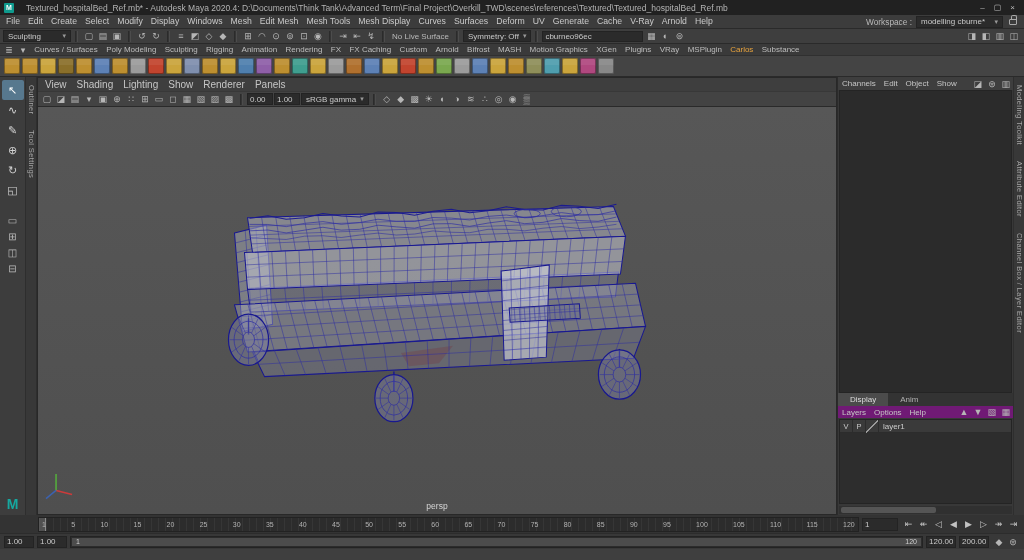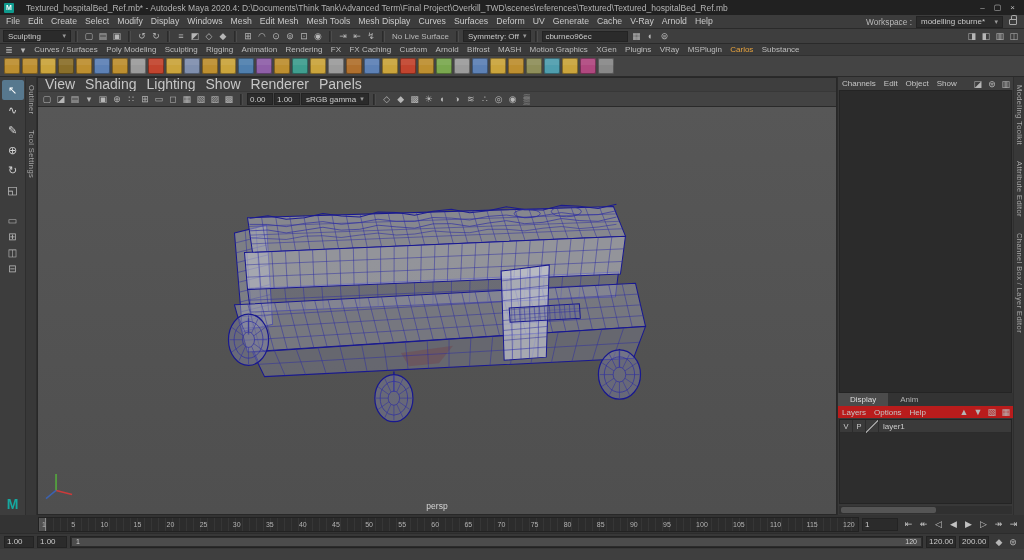--- a/index.html
+++ b/index.html
@@ -31,21 +31,21 @@
   .workspace{margin-left:auto;display:flex;align-items:center;gap:4px;font-size:8.3px;color:#b9b9b9;padding-right:3px}
   .wsdd{width:87px;justify-content:space-between}
   .lock{width:8px;height:6px;border:1px solid #a9a9a9;border-radius:1px;position:relative;display:inline-block;margin:0 2px}
   .lock::before{content:"";position:absolute;width:4px;height:4px;border:1px solid #a9a9a9;border-bottom:none;
       border-radius:2px 2px 0 0;left:1px;top:-5px}
 
   .statusline{height:15px;background:#3e3e3e;display:flex;align-items:center;padding:0 3px;gap:1px;
       border-bottom:1px solid #2a2a2a;flex:none}
   .menuset{width:68px;justify-content:space-between}
   .live-surface{font-size:8px;color:#b9b9b9;padding:0 3px;white-space:nowrap}
-  .fld.wide{width:86px}
+  .fld.wide{width:101px}
 
   .shelftabs{height:12px;background:#3a3a3a;display:flex;align-items:center;padding:0 2px;flex:none;
       border-bottom:1px solid #303030}
   .shelf-tab{font-size:8px;color:#bdbdbd;padding:0 4.2px;white-space:nowrap;line-height:12px}
   .shelf-tab.active{color:#e8a33d}
   .shelficons{height:21px;background:#444;display:flex;align-items:center;padding:0 4px;gap:2px;flex:none;
       border-bottom:1px solid #2a2a2a}
   .shic{width:16px;height:16px;border-radius:2px;flex:none;
       box-shadow:inset 0 0 0 1px rgba(0,0,0,.35), inset 0 7px 0 rgba(255,255,255,.07)}
 
@@ -60,37 +60,37 @@
   .maya-m{color:#16a8a0;font-weight:bold;font-size:14px;margin-bottom:3px}
 
   .vstrip{width:11px;background:#383838;display:flex;flex-direction:column;align-items:center;
       padding-top:8px;gap:16px;flex:none}
   .vstrip.left{border-right:1px solid #2e2e2e}
   .vstrip.right{border-left:1px solid #2e2e2e}
   .vtab{writing-mode:vertical-rl;font-size:7.5px;color:#a6a6a6;white-space:nowrap;letter-spacing:.4px}
 
   .viewport-col{flex:1;display:flex;flex-direction:column;min-width:0;border:1px solid #282828}
   .panelmenu{height:13px;background:#3e3e3e;display:flex;align-items:center;flex:none;padding-left:2px}
-  .pm-item{font-size:14px;color:#c6c6c6;padding:17px 5px;line-height:13px;white-space:nowrap}
+  .pm-item{font-size:10px;color:#c6c6c6;padding:17px 5px;line-height:13px;white-space:nowrap}
   .pm-item.sm{padding:0 4px;font-size:8px}
   .paneltoolbar{height:16px;background:#434343;display:flex;align-items:center;gap:1px;padding:0 2px;flex:none;
       border-top:1px solid #383838;border-bottom:1px solid #2a2a2a}
   .fld.tiny{width:26px;height:12px}
   .viewport{flex:1;position:relative;background:linear-gradient(#575757,#4f4f4f);min-height:0}
   #bed-svg{width:100%;height:100%;display:block}
   .cam-label{position:absolute;bottom:3px;left:50%;transform:translateX(-50%);font-size:8.5px;color:#d6d6d6}
 
   .rightpanel{width:176px;background:#383838;display:flex;flex-direction:column;flex:none;border-left:1px solid #2b2b2b}
   .cbmenu{height:13px;background:#3e3e3e;display:flex;align-items:center;flex:none}
   .cbempty{flex:1;background:#2b2b2b;border:1px solid #242424;margin:0 1px;min-height:0}
   .layereditor{height:112px;flex:none;display:flex;flex-direction:column;background:#383838}
   .letabs{height:13px;display:flex;background:#333;flex:none}
   .letab{padding:0 12px;font-size:8px;color:#b0b0b0;line-height:13px}
   .letab.active{background:#4b4b4b;color:#ddd}
-  .lemenus{height:12px;display:flex;align-items:center;background:#b91c1c;flex:none}
+  .lemenus{height:12px;display:flex;align-items:center;background:#701a75;flex:none}
   .layerlist{flex:1;background:#2d2d2d;border:1px solid #242424;margin:1px;min-height:0}
   .layerrow{height:13px;display:flex;align-items:center;background:#3a3a3a;border-bottom:1px solid #2c2c2c}
   .lcell{width:13px;text-align:center;font-size:7.5px;color:#c9c9c9;border-right:1px solid #2c2c2c;line-height:13px}
   .lswatch{width:13px;height:13px;border-right:1px solid #2c2c2c;
       background:linear-gradient(135deg,transparent 44%,#9a9a9a 46%,#9a9a9a 54%,transparent 56%)}
   .lname{padding-left:4px;font-size:8px;color:#ccc}
   .hscroll{height:8px;background:#303030;margin:1px;flex:none;position:relative}
   .hscroll .thumb{position:absolute;left:2px;top:1px;bottom:1px;width:55%;background:#555;border-radius:2px}
 
   .timeslider{height:18px;background:#333;display:flex;align-items:center;gap:3px;padding:1px 3px 1px 38px;flex:none}

